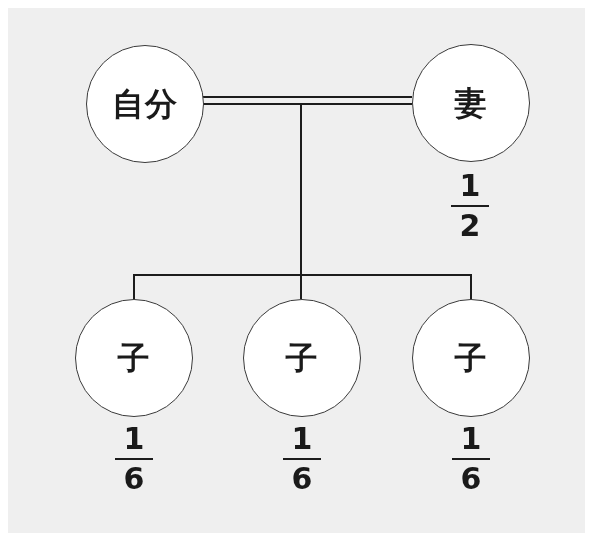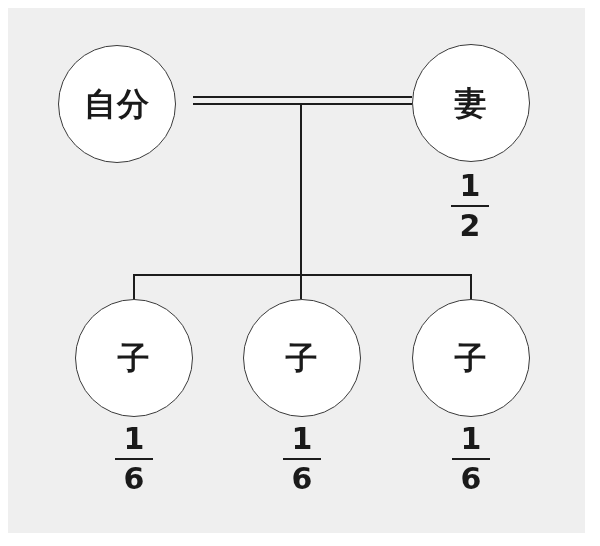--- a/index.html
+++ b/index.html
@@ -83,21 +83,21 @@
 
     <div class="marriage-line" style="left:185px; top:88px; width:219px; height:9px;"></div>
 
     <div class="line" style="left:292px; top:96px; width:2px; height:195px;"></div>
 
     <div class="line" style="left:125px; top:266px; width:339px; height:2px;"></div>
 
     <div class="line" style="left:125px; top:266px; width:2px; height:25px;"></div>
     <div class="line" style="left:462px; top:266px; width:2px; height:25px;"></div>
 
-    <div class="node" style="left:50px; top:37px;">
+    <div class="node" style="left:78px; top:37px;">
       <span class="label">自分</span>
     </div>
 
     <div class="node" style="left:404px; top:36px;">
       <span class="label">妻</span>
     </div>
 
     <div class="fraction" style="left:432px; top:162px;">
       <span>1</span>
       <span class="bar"></span>

